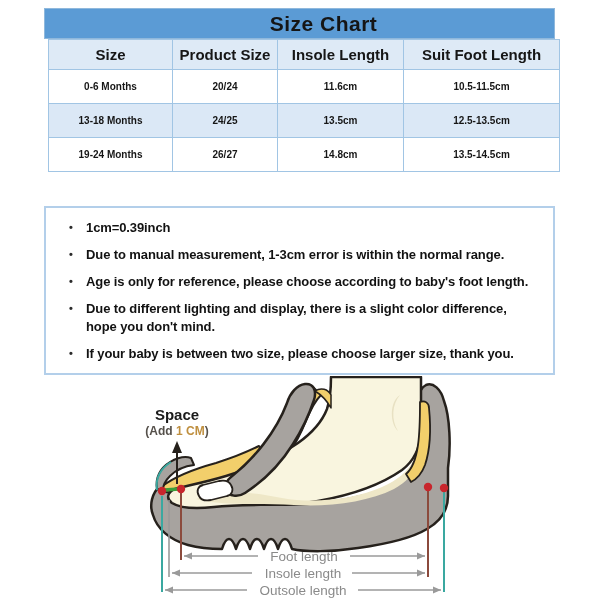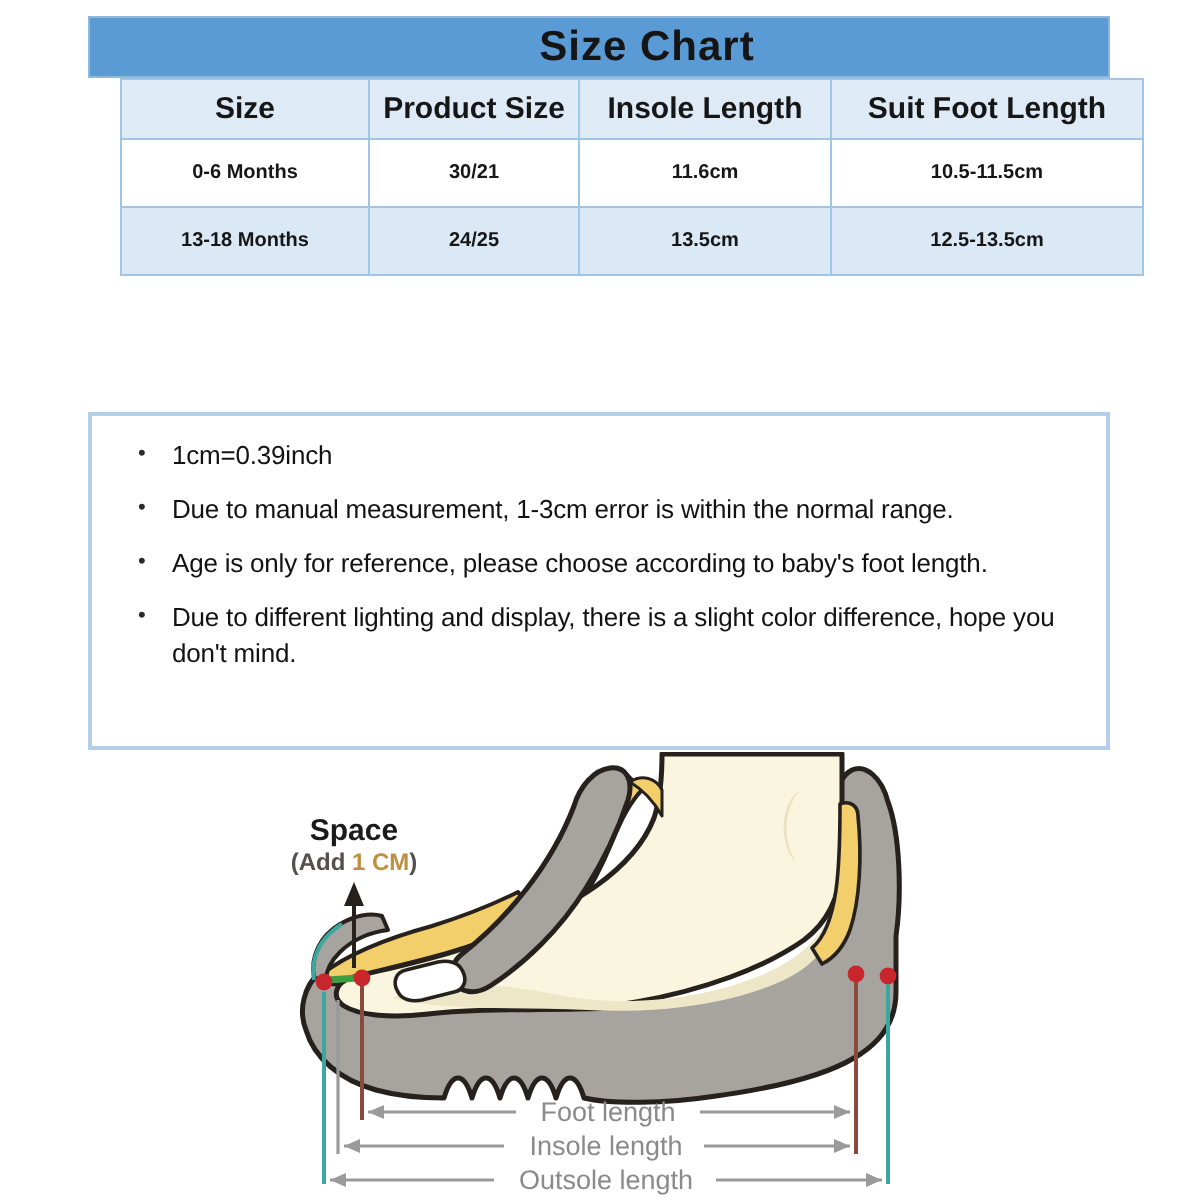--- a/index.html
+++ b/index.html
@@ -10,40 +10,40 @@
   .page { position:absolute; inset:0; }
 
   
   .title-bar {
     position:absolute; left:44px; top:8px; width:511px; height:31px;
     background:#5B9BD5; border:1px solid #8FB8DC; box-sizing:border-box;
     display:flex; align-items:center; justify-content:center;
     font-size:21px; font-weight:bold; color:#151515; letter-spacing:.5px;padding-left:48px;
   }
   table.size-table {
-    position:absolute; left:60px; top:39px; width:511px;
+    position:absolute; left:48px; top:39px; width:511px;
     border-collapse:collapse; table-layout:fixed;
   }
   .size-table th, .size-table td {
     border:1px solid #A1C5E4; text-align:center; vertical-align:middle;
     font-weight:bold; color:#161616; padding:0;
   }
   .size-table thead tr { height:30px; background:#DEEAF6; font-size:15px; }
   .size-table tbody tr { height:34px; background:#ffffff; font-size:10px; }
   .size-table tbody tr:nth-child(even) { background:#DBE8F6; }
 
   
   .notes-box {
     position:absolute; left:44px; top:206px; width:511px; height:169px;
     border:2px solid #B3CFEA; box-sizing:border-box; background:#fff;
   }
   .notes-box ul { margin:11px 0 0; padding:0; list-style:none; }
   .notes-box li {
     position:relative; padding-left:40px; padding-right:17px; margin-bottom:8px;
-    font-size:13px; font-weight:normal; color:#121212; line-height:1.45;
+    font-size:13px; font-weight:bold; color:#121212; line-height:1.45;
     letter-spacing:-0.1px;
   }
   .notes-box li::before {
     content:"\2022"; position:absolute; left:23px; top:1px;
     font-size:11px; color:#2a2a2a;
   }
 
   
   svg.diagram { position:absolute; left:0; top:376px; }
   .meas-label { font-size:13.5px; fill:#8a8a8a; font-family:"Liberation Sans",sans-serif; }
@@ -70,39 +70,46 @@
       <tr>
         <th>Size</th>
         <th>Product Size</th>
         <th>Insole Length</th>
         <th>Suit Foot Length</th>
       </tr>
     </thead>
     <tbody>
       <tr>
         <td>0-6 Months</td>
-        <td>30/21</td>
+        <td>20/24</td>
         <td>11.6cm</td>
         <td>10.5-11.5cm</td>
       </tr>
       <tr>
         <td>13-18 Months</td>
         <td>24/25</td>
         <td>13.5cm</td>
         <td>12.5-13.5cm</td>
+      </tr>
+      <tr>
+        <td>19-24 Months</td>
+        <td>26/27</td>
+        <td>14.8cm</td>
+        <td>13.5-14.5cm</td>
       </tr>
     </tbody>
   </table>
 
   <div class="notes-box">
     <ul>
       <li>1cm=0.39inch</li>
       <li>Due to manual measurement, 1-3cm error is within the normal range.</li>
       <li>Age is only for reference, please choose according to baby's foot length.</li>
       <li>Due to different lighting and display, there is a slight color difference, hope you don't mind.</li>
+      <li>If your baby is between two size, please choose larger size, thank you.</li>
     </ul>
   </div>
 
   <svg class="diagram" width="600" height="224" viewBox="0 376 600 224">
 
     <path fill="#A7A39F" stroke="#26211C" stroke-width="2.5" stroke-linejoin="round" d="M 160,486 C 152,493 149,505 153,515 C 157,529 170,540 188,545
          C 199,548 211,549 222,549
          q 3,-10 7,-10 q 4,0 7,10 q 3,-10 7,-10 q 4,0 7,10
          q 3,-10 7,-10 q 4,0 7,10 q 3,-10 7,-10 q 4,0 7,10
          q 3,-10 7,-10 q 4,0 7,10

